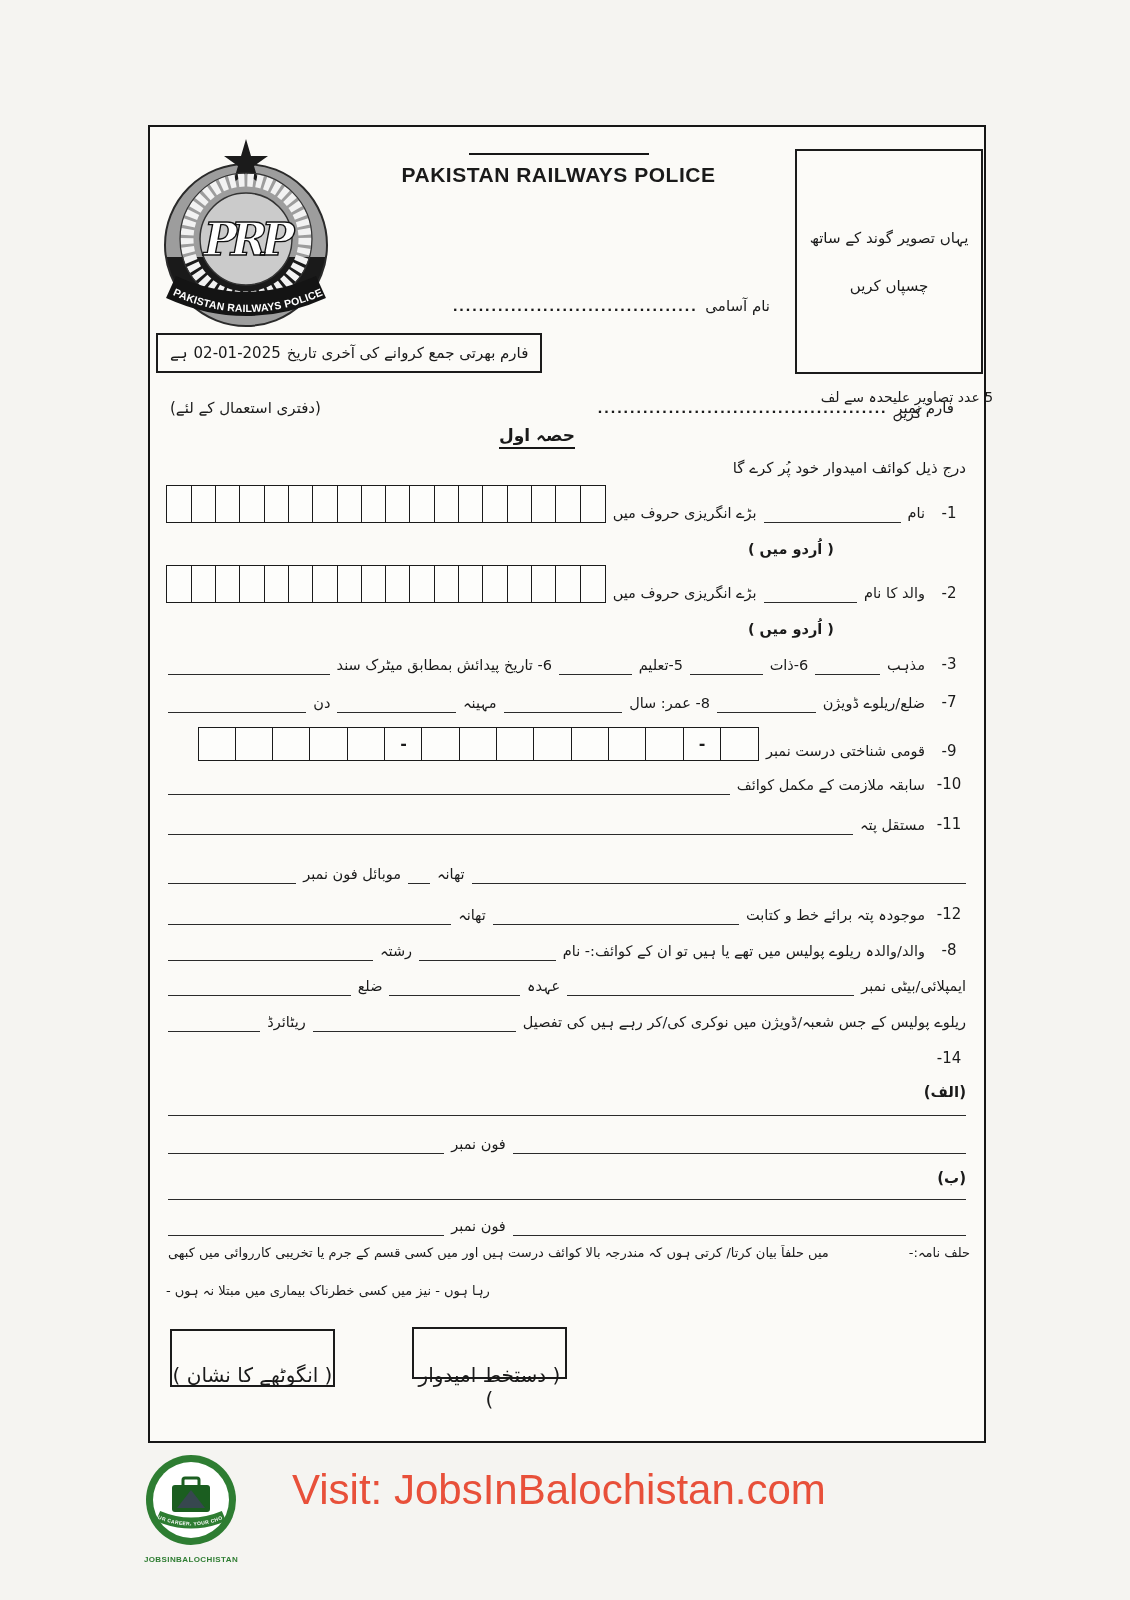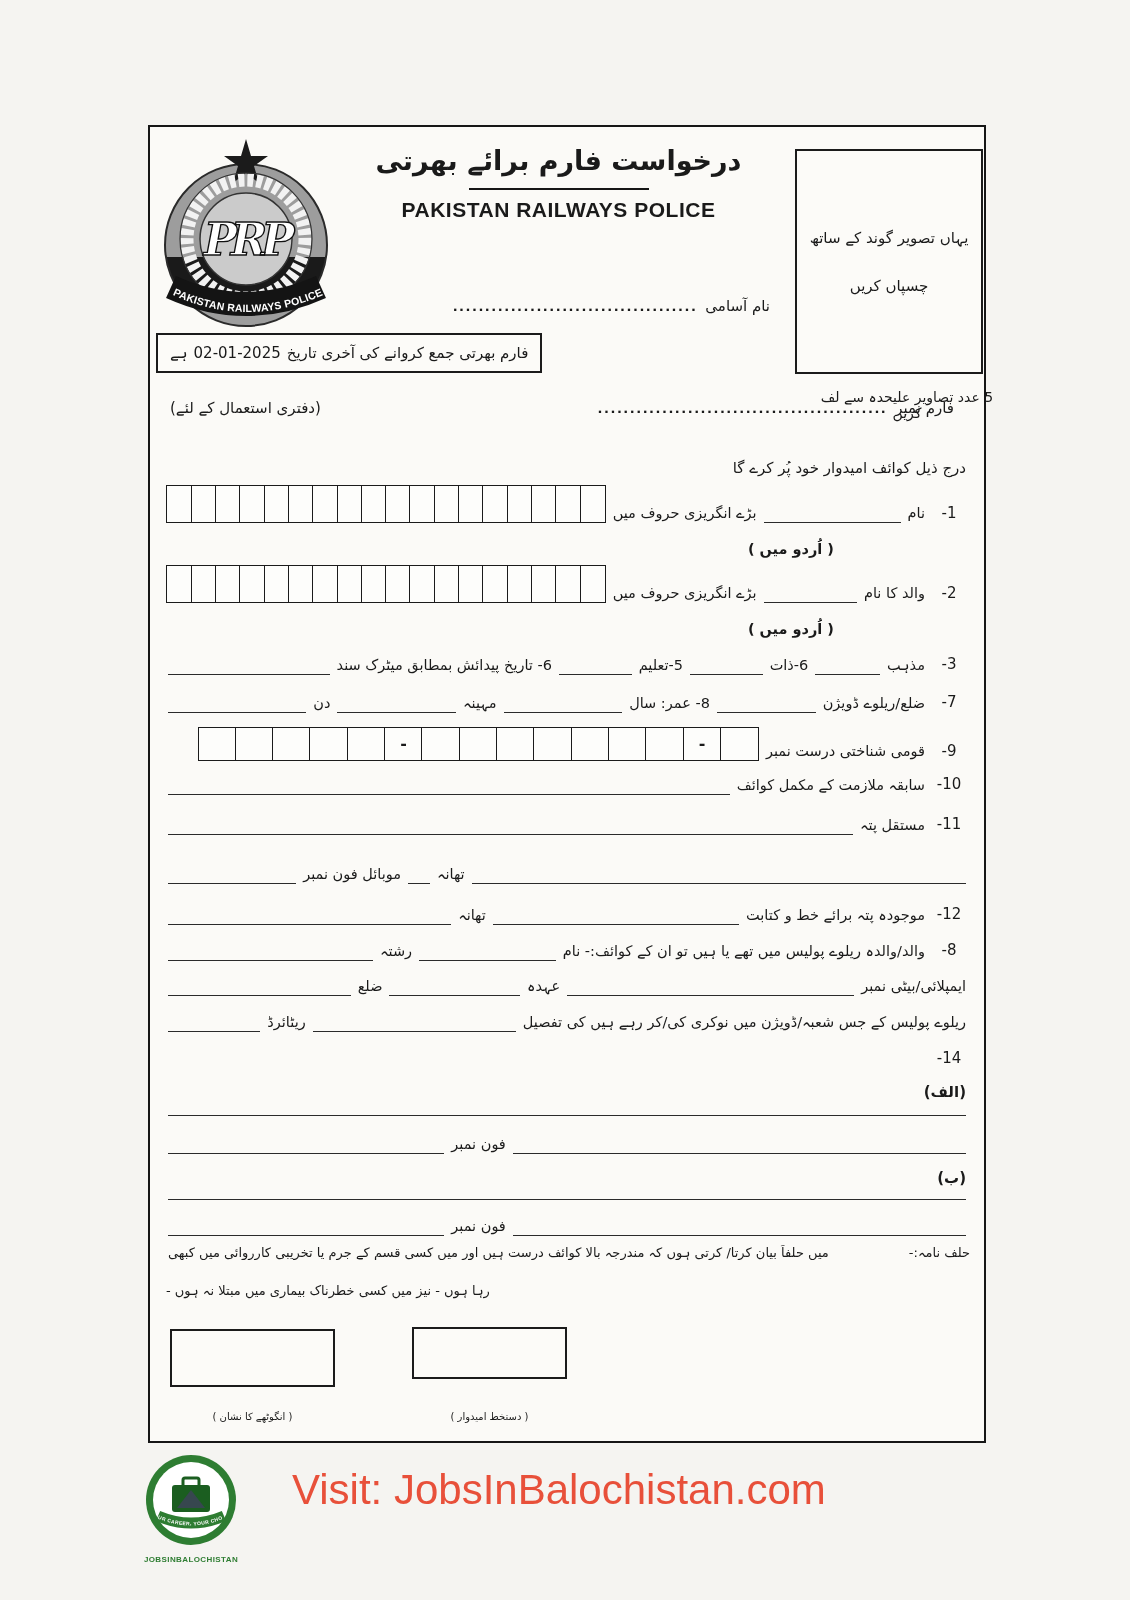--- a/index.html
+++ b/index.html
@@ -41,21 +41,21 @@
   .instruction{position:absolute;right:18px;top:332px;direction:rtl;font-size:15px;}
   .side-label{position:absolute;right:18px;direction:rtl;font-size:15px;font-weight:bold;}
   .fullline{position:absolute;left:18px;right:18px;border-bottom:1.8px solid #2b2b2b;height:0;}
   .oath1{position:absolute;left:14px;right:14px;top:1118px;display:flex;direction:rtl;align-items:baseline;
          font-size:13px;white-space:nowrap;overflow:hidden;}
   .oath1 .gap{flex:0 0 80px;}
   .oath2{position:absolute;left:16px;right:18px;top:1156px;direction:rtl;text-align:left;font-size:13px;}
   .sigbox{position:absolute;border:2.5px solid #1b1b1b;background:#fcfbf8;box-sizing:border-box;}
   .thumbbox{left:20px;top:1202px;width:165px;height:58px;}
   .candbox{left:262px;top:1200px;width:155px;height:52px;}
-  .siglabel{position:absolute;top:1284px;text-align:center;direction:rtl;font-size:10px;}
+  .siglabel{position:absolute;top:1236px;text-align:center;direction:rtl;font-size:20px;}
   .thumblabel{left:20px;width:165px;}
   .candlabel{left:262px;width:155px;}
   
   .jb-logo{position:absolute;left:138px;top:1452px;}
   .visit{position:absolute;left:292px;top:1466px;font-family:"Liberation Sans",sans-serif;
          font-size:42px;color:#e8503a;}
   .watermark{position:absolute;left:22px;top:1538px;width:1090px;display:flex;align-items:center;gap:4px;
              font-family:"Liberation Sans",sans-serif;font-size:25px;font-weight:bold;letter-spacing:-.3px;
              color:#ffffff;text-shadow:0 0 2px rgba(130,130,130,.9),0 1px 3px rgba(110,110,110,.7);white-space:nowrap;}
 </style>
@@ -86,21 +86,20 @@
       </text>
     </svg>
 
     <div class="photo-box">
       <span>یہاں تصویر گوند کے ساتھ</span>
       <span>چسپاں کریں</span>
     </div>
     <div class="photos-note">5 عدد تصاویر علیحدہ سے لف کریں</div>
 
     <div class="center-head">
-      <div class="title-ur">درخواست فارم برائے بھرتی</div>
       <div class="rule"></div>
       <div class="title-en">PAKISTAN RAILWAYS POLICE</div>
     </div>
 
     <div class="post-row">
       <span class="lbl">نام آسامی</span>
       <span class="dots">.............................................</span>
     </div>
 
     <div class="deadline">
@@ -109,20 +108,23 @@
       <span>ہے</span>
     </div>
 
     <div class="formno-row">
       <span class="lbl">فارم نمبر</span>
       <span class="dots">.............................................</span>
       <span class="spacer"></span>
       <span class="lbl">(دفتری استعمال کے لئے)</span>
     </div>
 
+    <div class="part-head">
+      <span>حصہ اول</span>
+    </div>
     <div class="instruction">درج ذیل کوائف امیدوار خود پُر کرے گا</div>
 
     <div class="row" style="top:358px">
       <span class="num">1-</span>
       <span class="lbl">نام</span>
       <span class="bl"></span>
       <span class="lbl">بڑے انگریزی حروف میں</span>
       <div class="grid">
           <div class="cell"></div>
           <div class="cell"></div>

